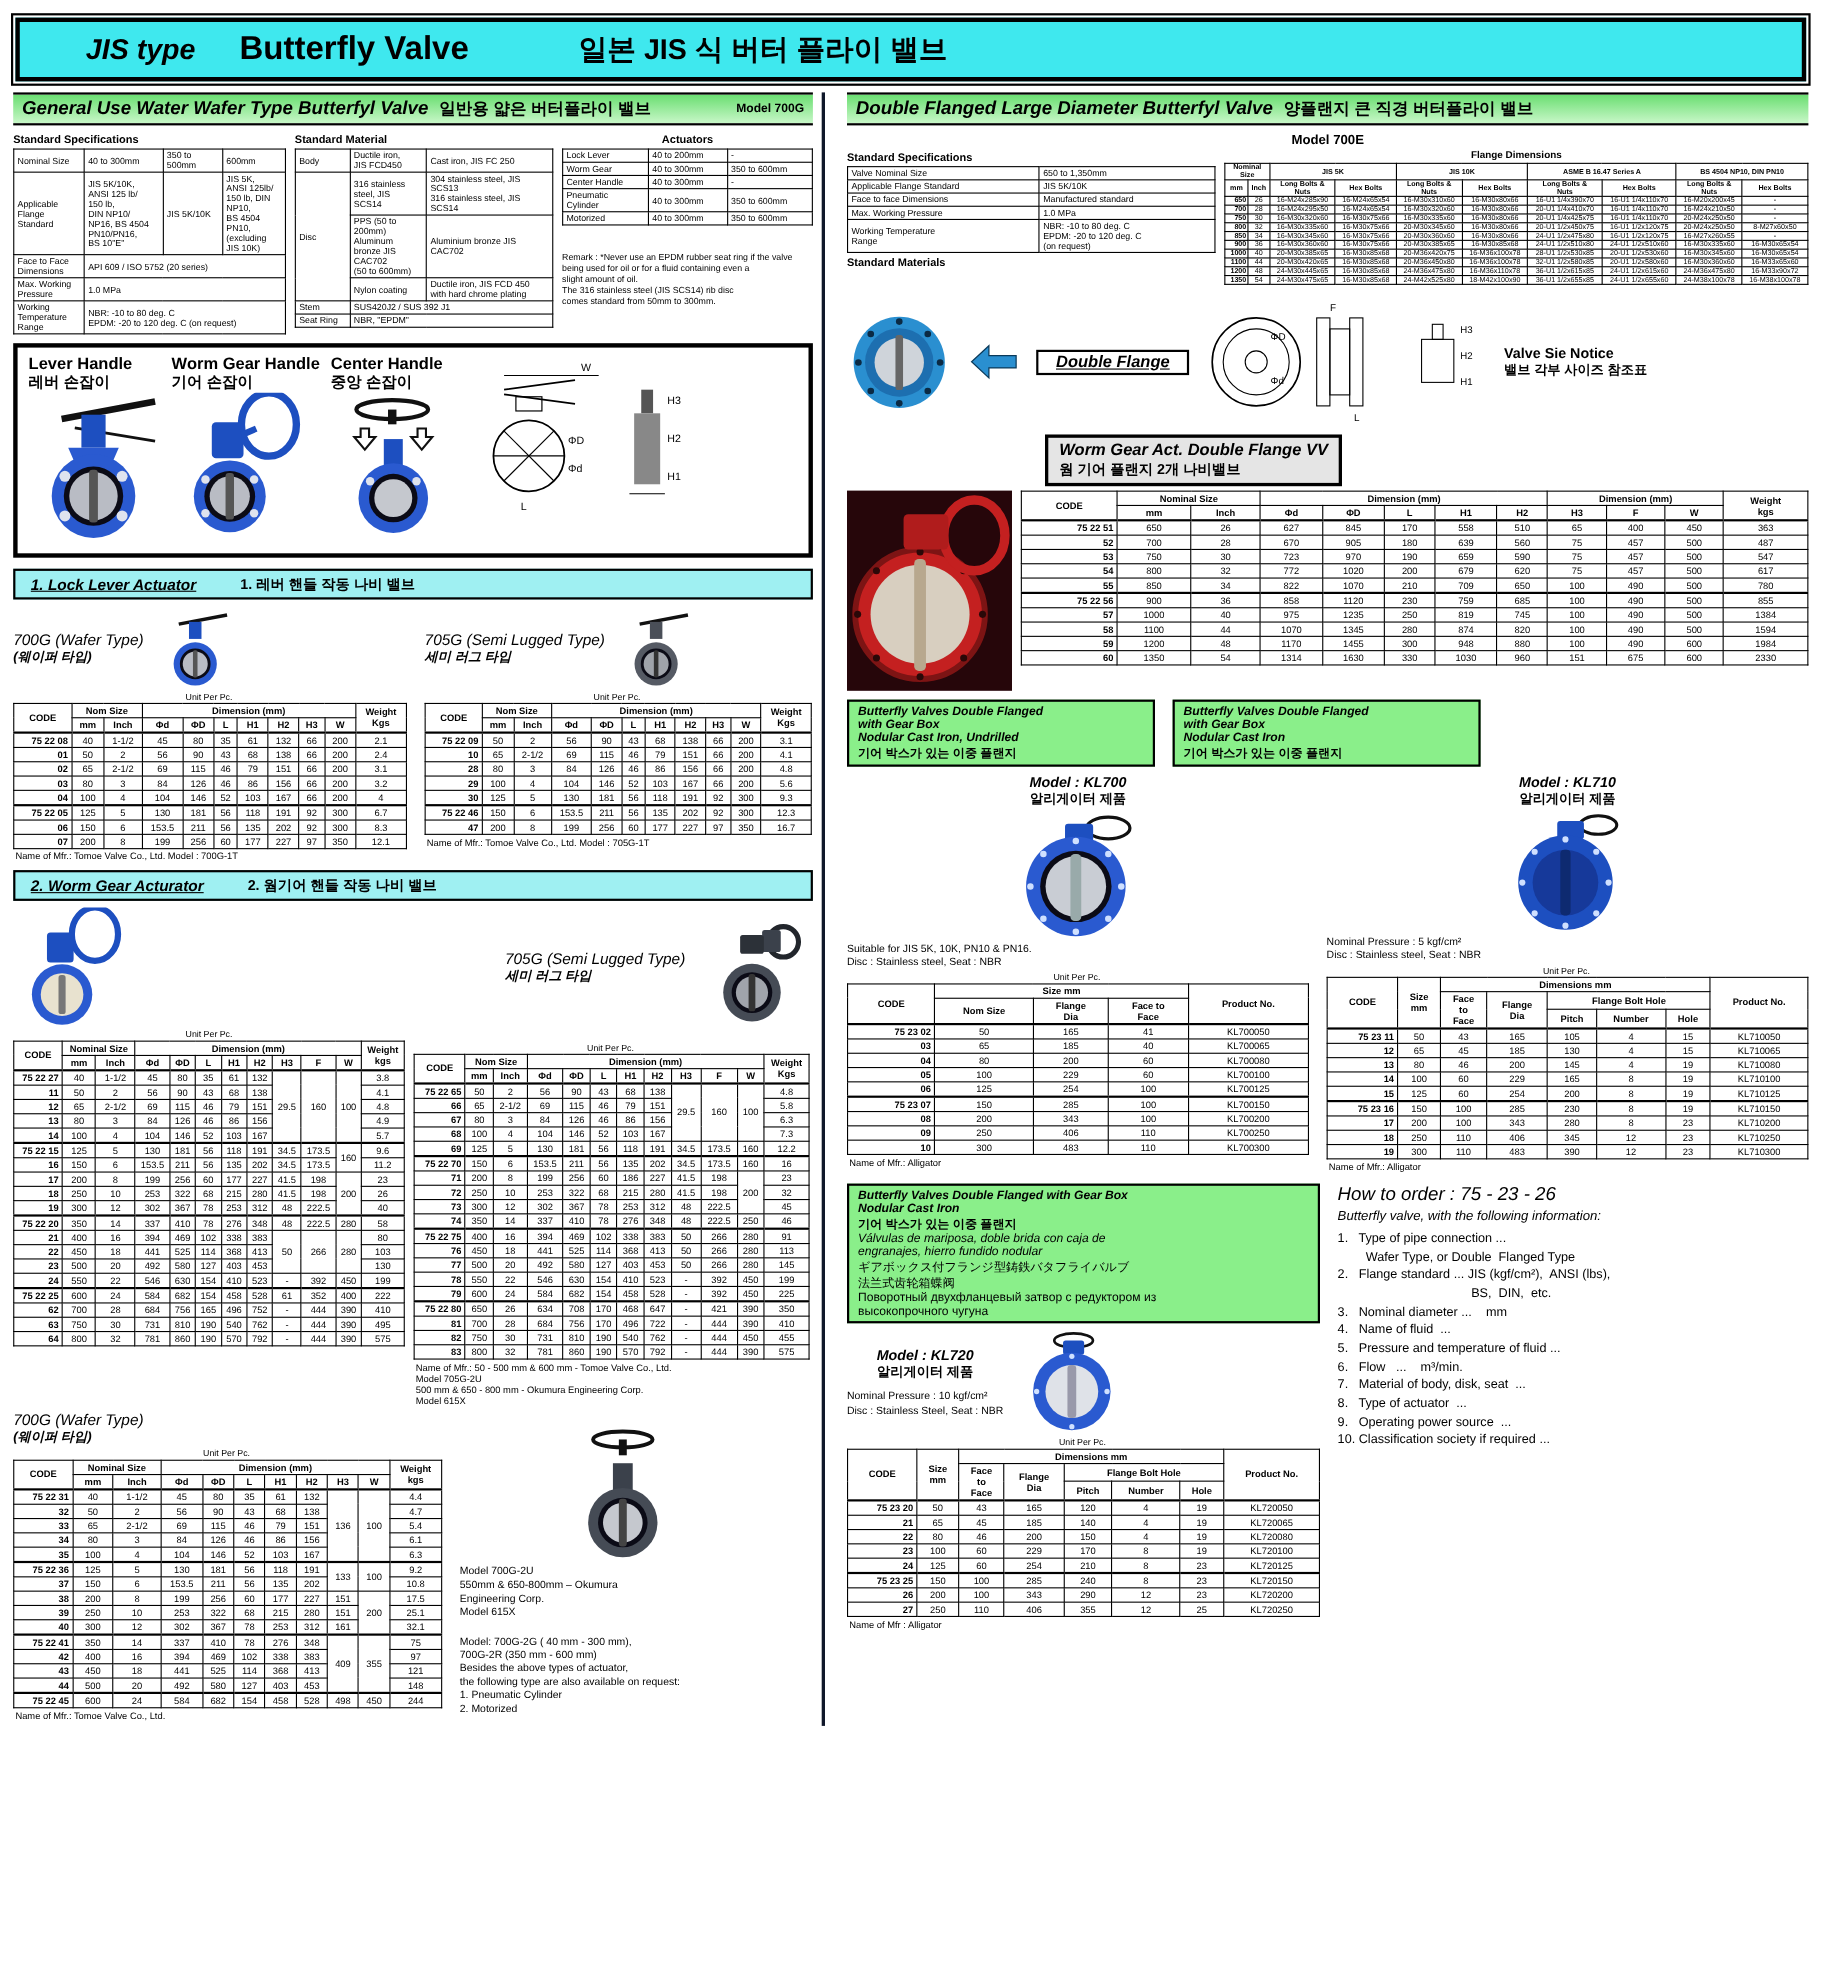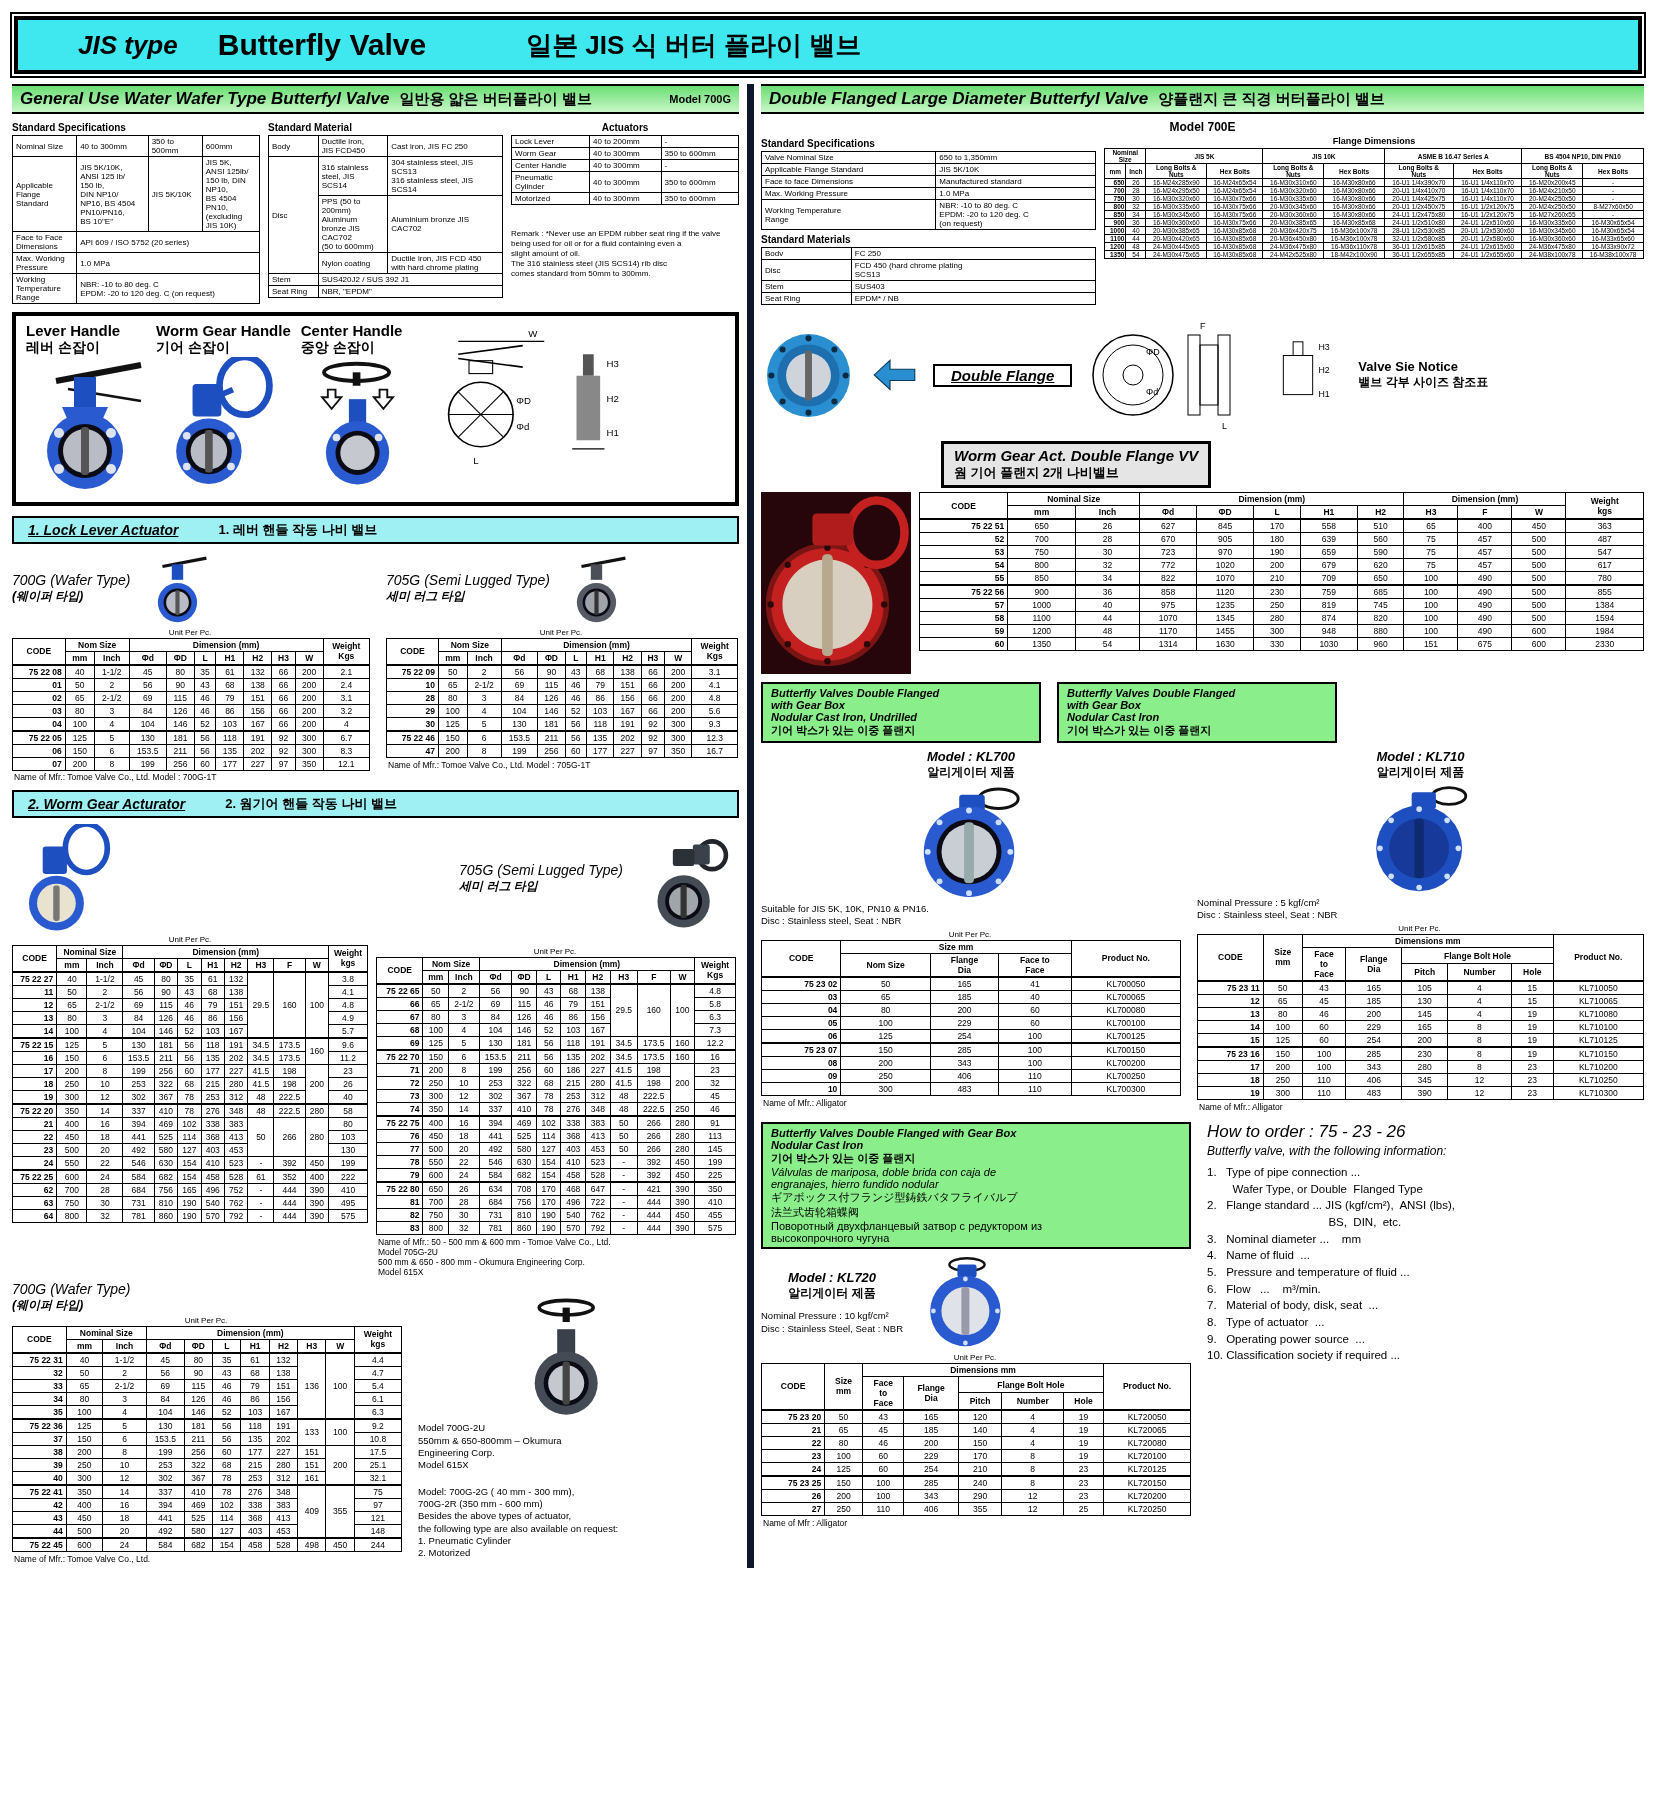--- a/index.html
+++ b/index.html
@@ -8,21 +8,21 @@
 
   
   .top-banner { border:4px solid #000; outline:2px solid #000; outline-offset:2px;
     background:#3fe8ee; height:58px; display:flex; align-items:center; gap:40px; padding:0 60px; margin:6px 2px 10px 2px;}
   .tb-1 { font-style:italic; font-weight:bold; font-size:26px; }
   .tb-2 { font-weight:bold; font-size:30px; }
   .tb-ko { font-weight:bold; font-size:26px; margin-left:60px; }
 
   .cols { display:flex; align-items:stretch; }
   .col-left { width:735px; padding-right:8px; }
-  .col-right { width:897px; border-left:7px solid #0f172a; padding-left:7px; }
+  .col-right { width:897px; border-left:3px solid #0f172a; padding-left:20px; }
 
   .gbanner { background:linear-gradient(#6ade71,#c8f7c8); border-top:2px solid #000; border-bottom:2px solid #000;
     display:flex; align-items:center; padding:2px 8px; min-height:30px; margin-bottom:6px;}
   .gb-en { font-style:italic; font-weight:bold; font-size:17px; }
   .gb-ko { font-weight:bold; font-size:15px; margin-left:10px; }
   .gb-model { font-size:11px; font-weight:bold; margin-left:auto; }
 
   .small-ttl { font-size:10px; font-weight:bold; margin:2px 0; }
   table { border-collapse:collapse; background:#fff; }
   th, td { border:1px solid #000; font-size:8.5px; padding:1px 3px; text-align:center; vertical-align:middle; white-space:pre-line; }
@@ -1456,41 +1456,20 @@
                 <tr>
                   <td class="lbl">Working Temperature
 Range</td>
                   <td>NBR:    -10 to 80 deg. C
 EPDM:  -20 to 120 deg. C
            (on request)</td>
                 </tr>
               </tbody>
             </table>
         <div class="small-ttl" style="margin-top:4px">Standard Materials</div>
-        <table class="kv" style="width:100%">
-              <tbody>
-                <tr>
-                  <td class="lbl">Bodv</td>
-                  <td>FC 250</td>
-                </tr>
-                <tr>
-                  <td class="lbl">Disc</td>
-                  <td>FCD 450 (hard chrome plating
-SCS13</td>
-                </tr>
-                <tr>
-                  <td class="lbl">Stem</td>
-                  <td>SUS403</td>
-                </tr>
-                <tr>
-                  <td class="lbl">Seat Ring</td>
-                  <td>EPDM* / NB</td>
-                </tr>
-              </tbody>
-            </table>
       </div>
       <div class="grow">
         <div class="flange-ttl">Flange  Dimensions</div>
         <table class="dense" style="width:100%">
               <thead>
                 <tr>
                   <th colspan="2">Nominal
 Size</th>
                   <th colspan="2">JIS 5K</th>
                   <th colspan="2">JIS 10K</th>

